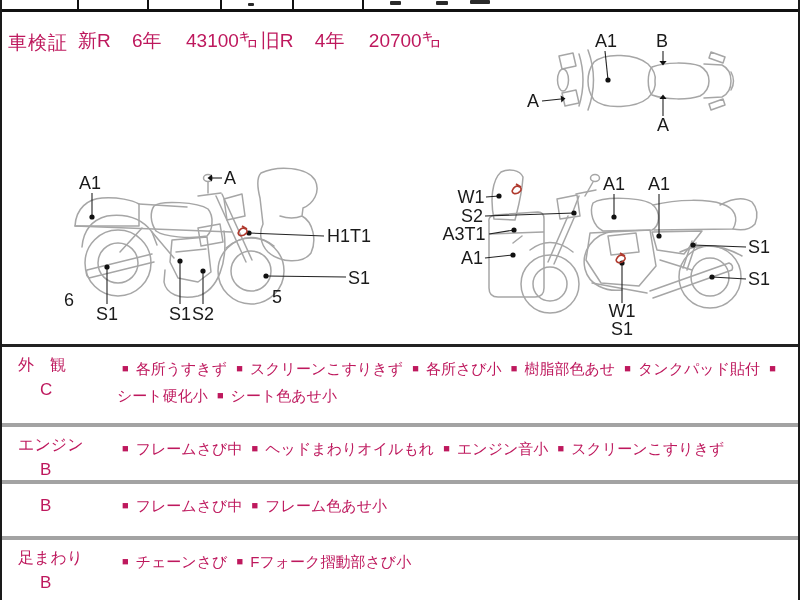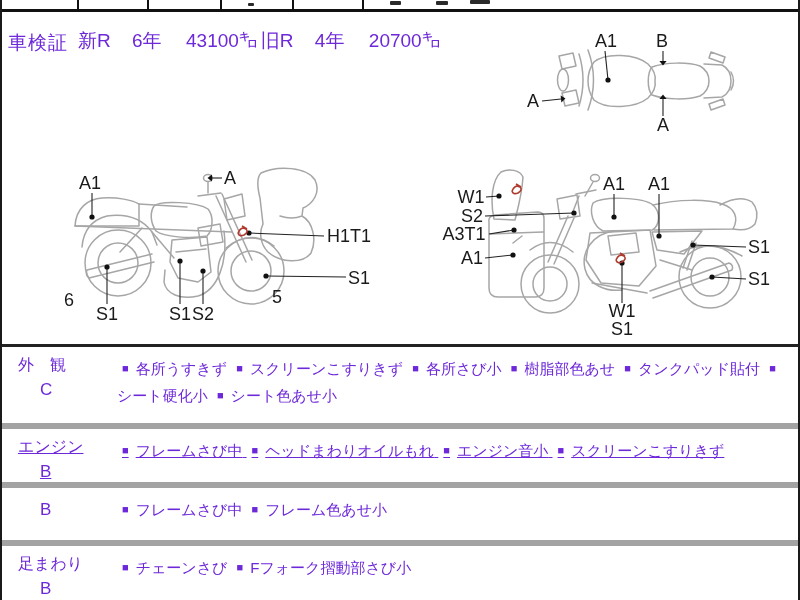--- a/index.html
+++ b/index.html
@@ -1,20 +1,20 @@
 <!DOCTYPE html>
 <html><head>
 <meta charset="utf-8">
 <style>
   html,body{margin:0;padding:0;background:#e8e8e8;}
   .sheet{
     position:relative;width:800px;height:600px;margin:0 auto;
     background:#ffffff;overflow:hidden;box-sizing:border-box;
     border-left:2px solid #1a1a1a;border-right:2px solid #1a1a1a;
-    font-family:"Liberation Sans","DejaVu Sans",sans-serif;color:#6d28d9;
+    font-family:"Liberation Sans","DejaVu Sans",sans-serif;color:#be185d;
   }
   
   .top-strip{position:absolute;left:0;top:0;width:100%;height:9px;background:#fff;border-bottom:3px solid #111;}
   .top-strip .vdiv{position:absolute;top:0;width:2px;height:9px;background:#111;}
   .top-strip .frag{position:absolute;background:#2a2a2a;border-radius:1px;}
   
   .shaken{position:absolute;left:6px;top:30px;display:flex;}
   .shaken-title{font-size:19px;width:70px;letter-spacing:1px;}
   .shaken-rows{display:flex;flex-direction:row;gap:3px;}
   .shaken-row{display:flex;font-size:19px;line-height:22px;}
@@ -24,29 +24,29 @@
   
   svg.diagram{position:absolute;left:0;top:0;width:800px;height:600px;}
   svg .bike{stroke:#a6a6a6;stroke-width:1.5;fill:none;stroke-linecap:round;stroke-linejoin:round;}
   svg .anno-text{font-family:"Liberation Sans","DejaVu Sans",sans-serif;font-size:18px;fill:#1a1a1a;}
   svg .leader{stroke:#222;stroke-width:1.1;fill:none;}
   svg .dot{fill:#111;}
   svg .ah{fill:#111;stroke:none;}
   svg .damage{stroke:#b03a2e;stroke-width:1.6;fill:none;}
   
   .cond{position:absolute;left:0;top:344px;width:100%;border-top:3px solid #222;}
-  .cond-row{display:flex;border-bottom:6px solid #a3a3a3;}
+  .cond-row{display:flex;border-bottom:4px solid #a3a3a3;}
   .cond-row:last-child{border-bottom:none;}
   .sec{width:95px;flex:0 0 95px;padding-top:8px;box-sizing:border-box;}
   .sec-label{font-size:16px;padding-left:16px;}
   .sec-grade{font-size:17px;padding-left:38px;margin-top:4px;}
   .items{flex:1;padding:8px 10px 8px 0;font-size:15px;line-height:26px;margin-left:20px;}
   .bullet{font-size:11px;margin:0 7px 0 5px;vertical-align:2px;}
   .row-exterior{min-height:76px;}
-  .row-engine{min-height:52px;text-decoration:underline;}
+  .row-engine{min-height:52px;}
   .row-frame{min-height:52px;}
   .row-undercarriage{min-height:76px;}
 </style>
 </head>
 <body>
 
 <div class="sheet">
 
   <div class="top-strip">
     <div class="vdiv" style="left:75px"></div>

